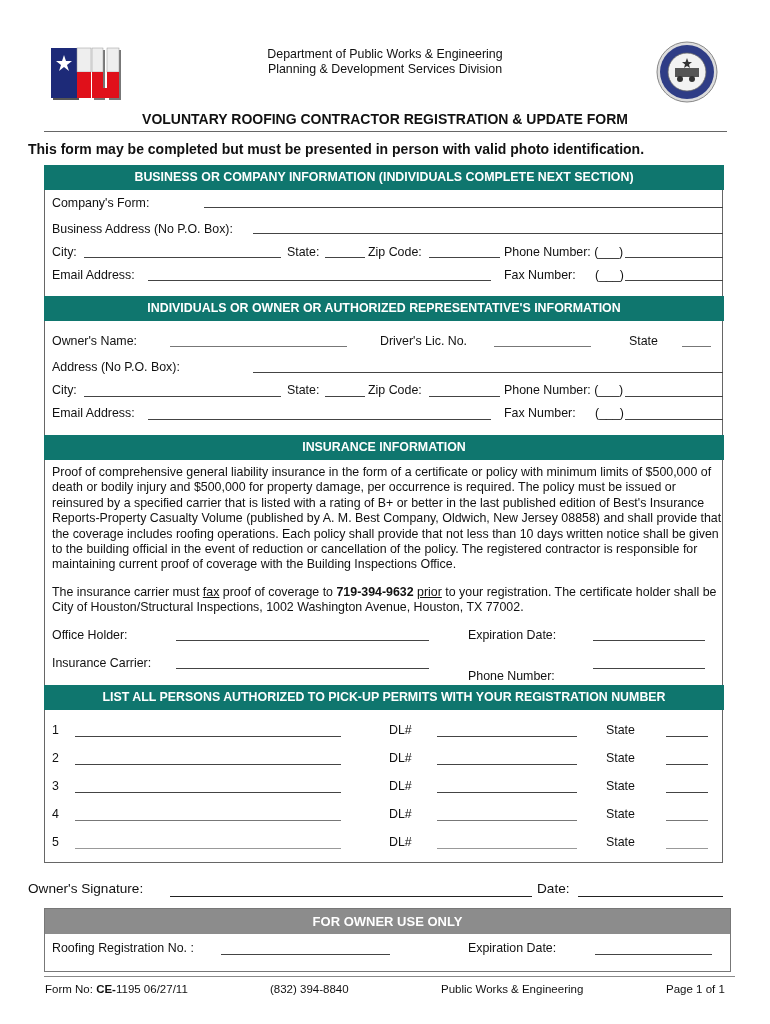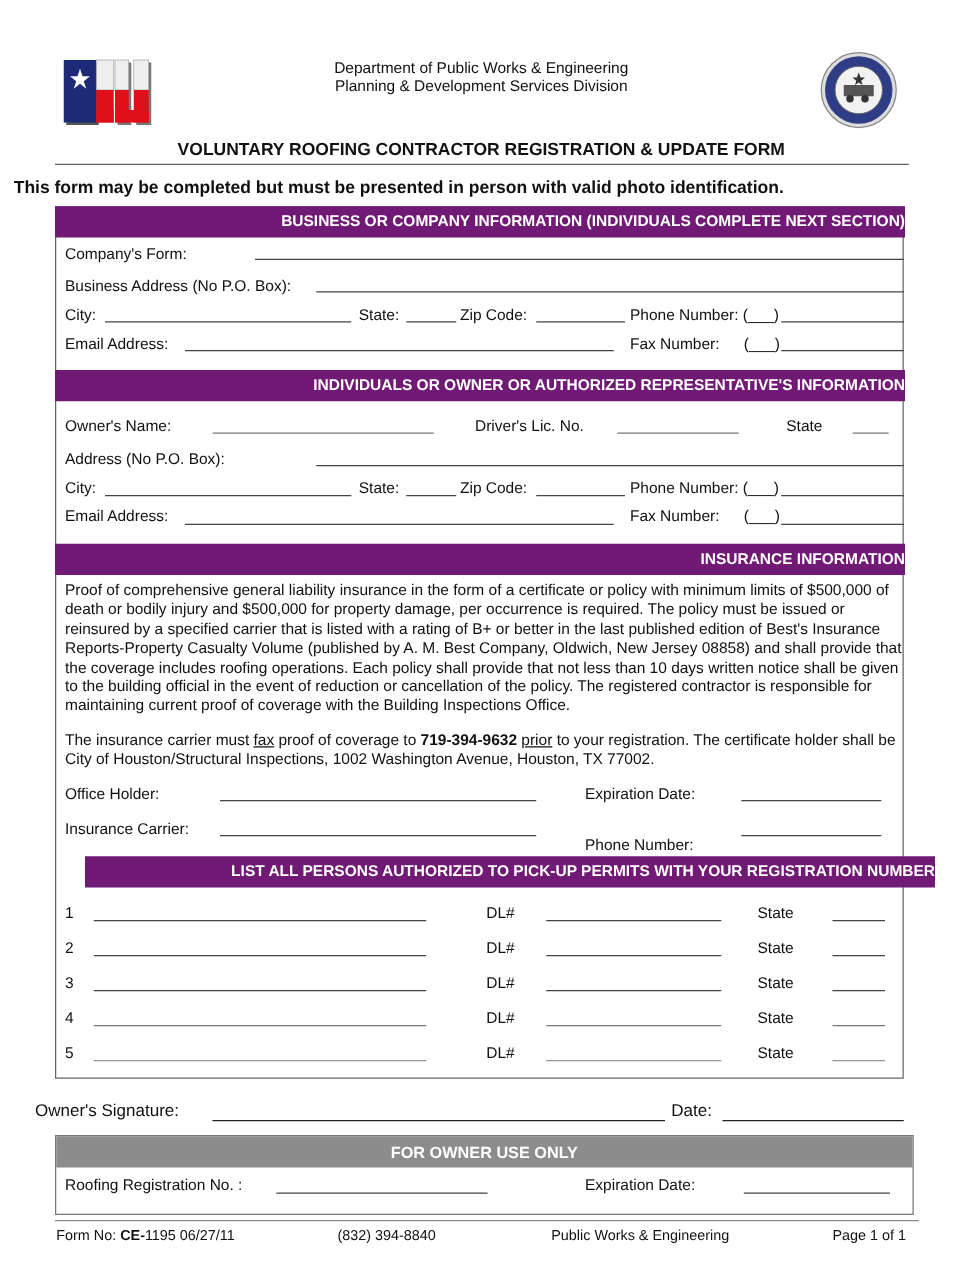--- a/index.html
+++ b/index.html
@@ -1,28 +1,28 @@
 <!DOCTYPE html>
 <html><head>
 <meta charset="utf-8">
 <style>
   html, body { margin:0; padding:0; background:#ffffff; }
   body { width:770px; height:1024px; position:relative; overflow:hidden;
          font-family:"Liberation Sans", sans-serif; color:#111; }
   .abs { position:absolute; }
   .t { position:absolute; font-size:12.4px; white-space:nowrap; line-height:14px; }
   .ln { position:absolute; height:0; border-bottom:1px solid #444; }
-  .bar { position:absolute; left:44px; width:680px; background:#701a75; color:#fff;
-         font-weight:bold; font-size:12.4px; text-align:right; line-height:25px; height:25px; }
+  .bar { position:absolute; left:44px; width:680px; background:#0f766e; color:#fff;
+         font-weight:bold; font-size:12.4px; text-align:center; line-height:25px; height:25px; }
   .main-box { position:absolute; left:44px; top:165px; width:679px; height:698px;
               border:1px solid #666; box-sizing:border-box; }
   .para { position:absolute; left:52px; width:670px; font-size:12.4px; line-height:15.4px; }
   .hdr-dept { position:absolute; left:0; width:770px; text-align:center; font-size:12.4px; line-height:15px; }
   .title { position:absolute; left:0; width:770px; text-align:center; font-weight:bold; font-size:14px; top:111px; }
-  .subtitle { position:absolute; left:0; width:638px; text-align:center; font-weight:bold; font-size:14px; top:141px; }
+  .subtitle { position:absolute; left:0; width:638px; text-align:left; font-weight:bold; font-size:14px; top:141px;padding-left:28px; }
   .office-box { position:absolute; left:44px; top:908px; width:687px; height:64px; border:1px solid #777; box-sizing:border-box; }
   .office-bar { position:absolute; left:0; top:0; width:100%; height:25px; background:#8c8c8c; color:#fff;
                 font-weight:bold; font-size:13px; text-align:center; line-height:25px; }
   .foot { position:absolute; top:983px; font-size:11.5px; white-space:nowrap; }
   u.ul { text-decoration:underline; }
 </style>
 </head>
 <body>
 
 <div class="abs" style="left:50px;top:46px;width:74px;height:56px;">
@@ -123,21 +123,21 @@
 <div class="t" style="left:52px;top:628px;">Office Holder:</div>
 <div class="ln" style="left:176px;top:640px;width:253px;"></div>
 <div class="t" style="left:468px;top:628px;">Expiration Date:</div>
 <div class="ln" style="left:593px;top:640px;width:112px;"></div>
 
 <div class="t" style="left:52px;top:656px;">Insurance Carrier:</div>
 <div class="ln" style="left:176px;top:668px;width:253px;"></div>
 <div class="t" style="left:468px;top:669px;">Phone Number:</div>
 <div class="ln" style="left:593px;top:668px;width:112px;"></div>
 
-<div class="bar" style="top:685px;margin-left:24px;">LIST ALL PERSONS AUTHORIZED TO PICK-UP PERMITS WITH YOUR REGISTRATION NUMBER</div>
+<div class="bar" style="top:685px;">LIST ALL PERSONS AUTHORIZED TO PICK-UP PERMITS WITH YOUR REGISTRATION NUMBER</div>
 
 <div>
   <div class="t" style="left:52px;top:723px;">1</div>
   <div class="ln" style="left:75px;top:736px;width:266px;"></div>
   <div class="t" style="left:389px;top:723px;">DL#</div>
   <div class="ln" style="left:437px;top:736px;width:140px;"></div>
   <div class="t" style="left:606px;top:723px;">State</div>
   <div class="ln" style="left:666px;top:736px;width:42px;"></div>
 </div>
 <div>

